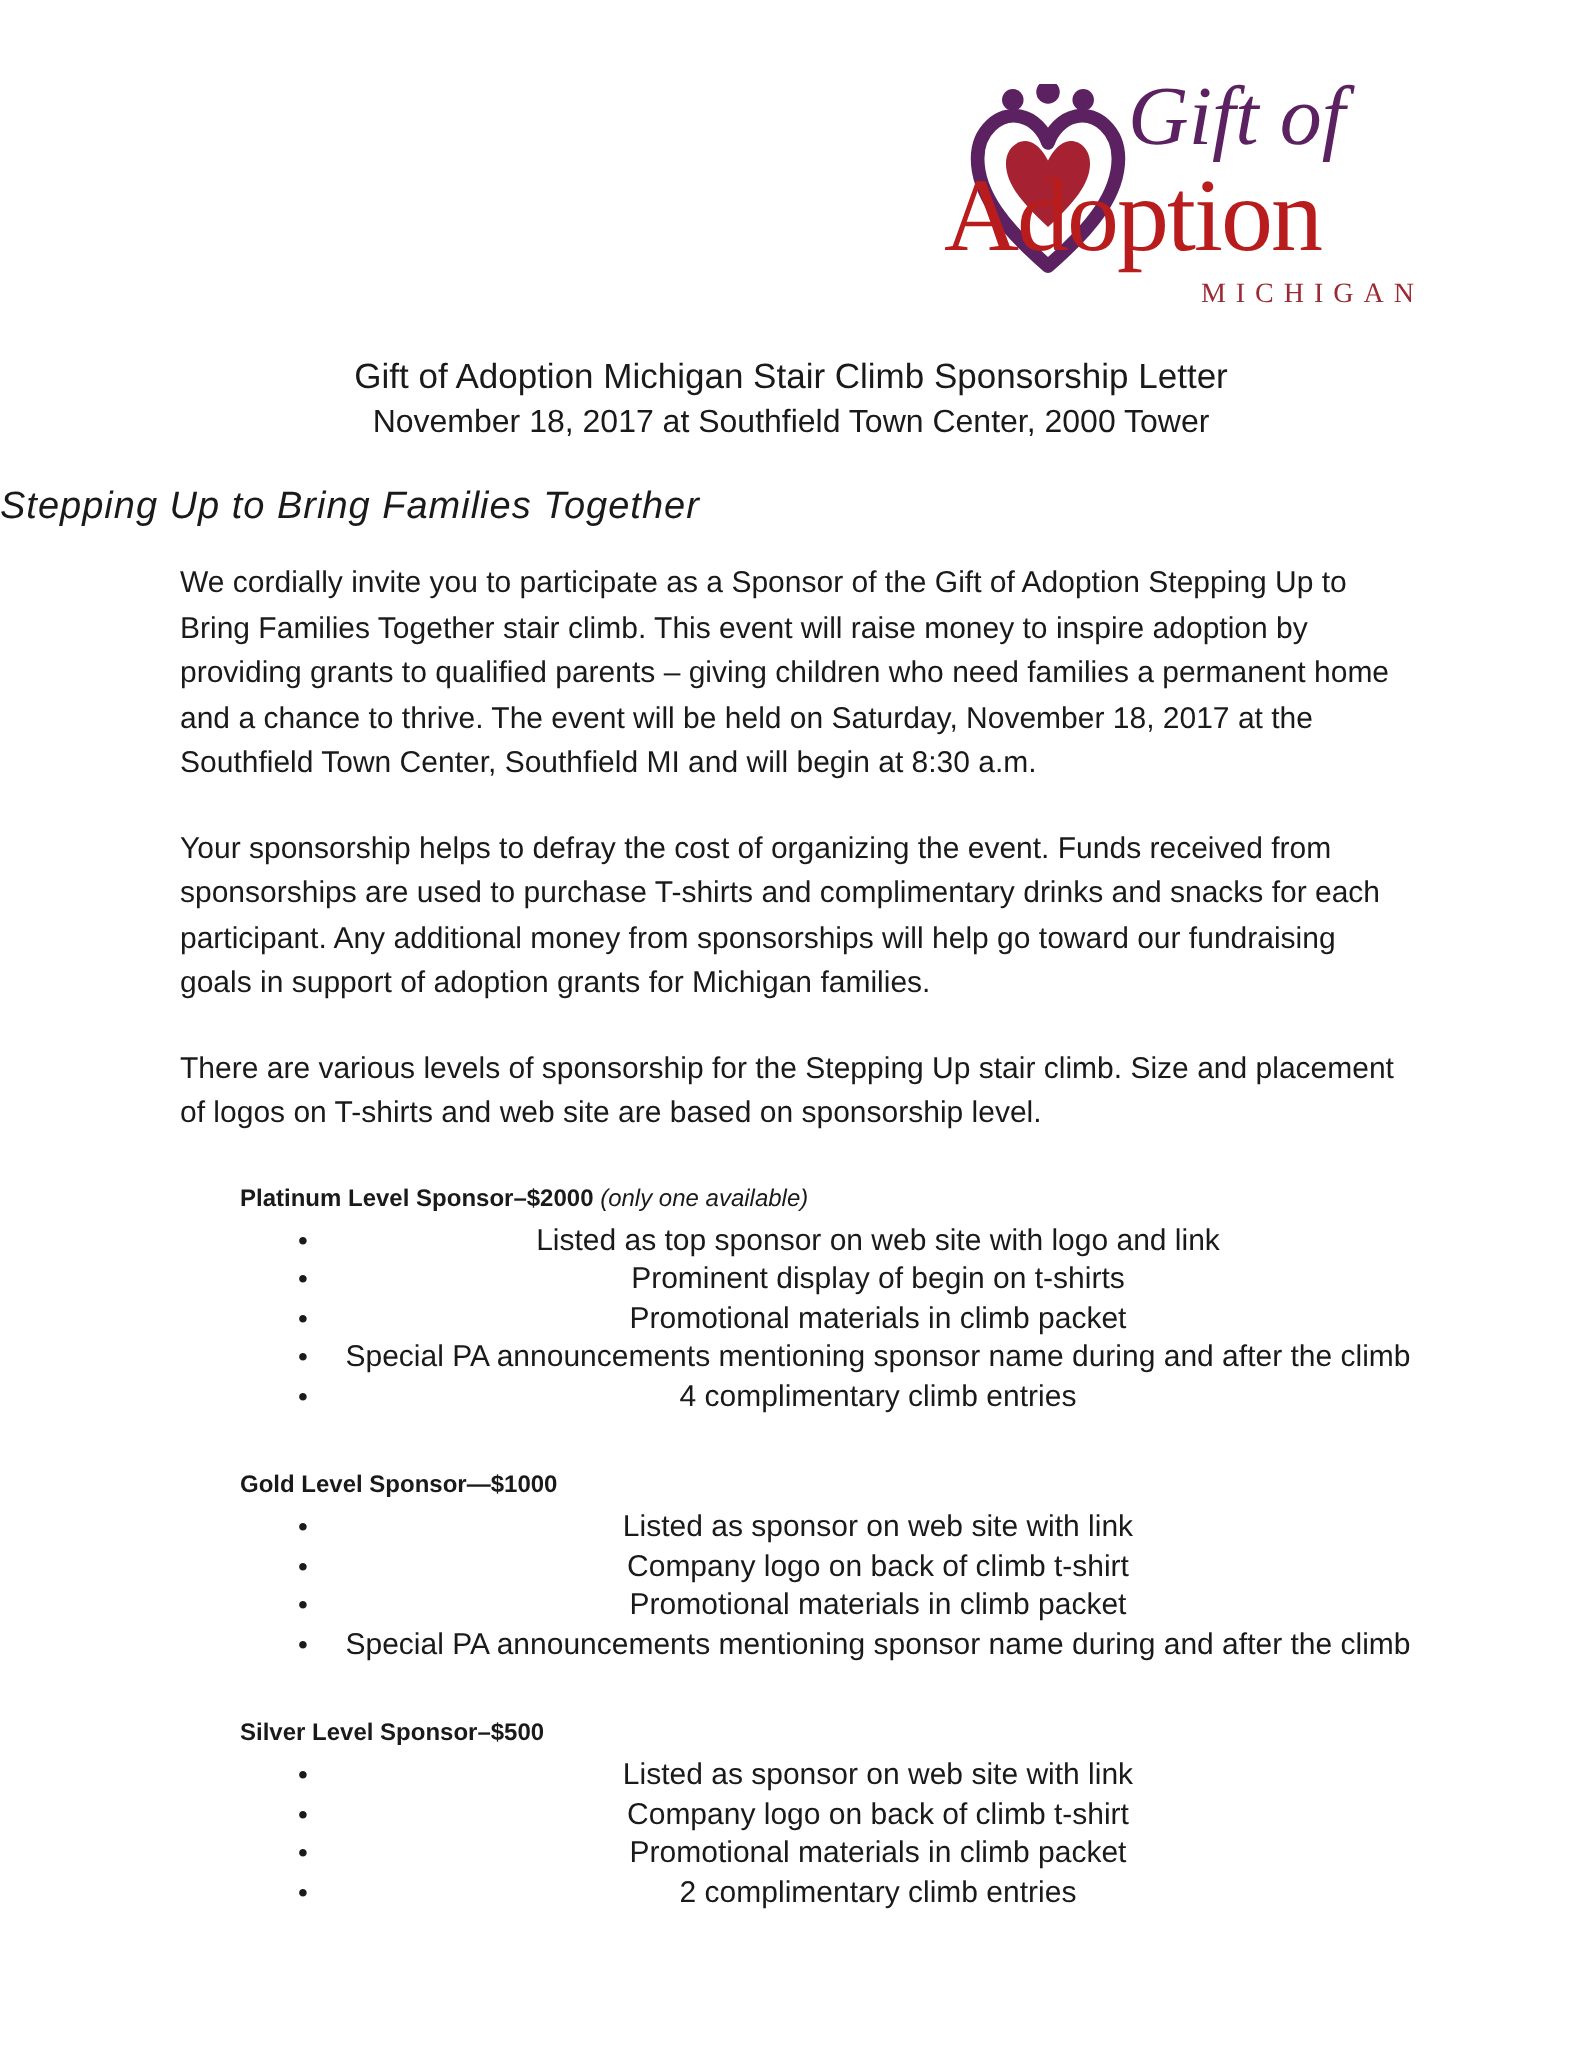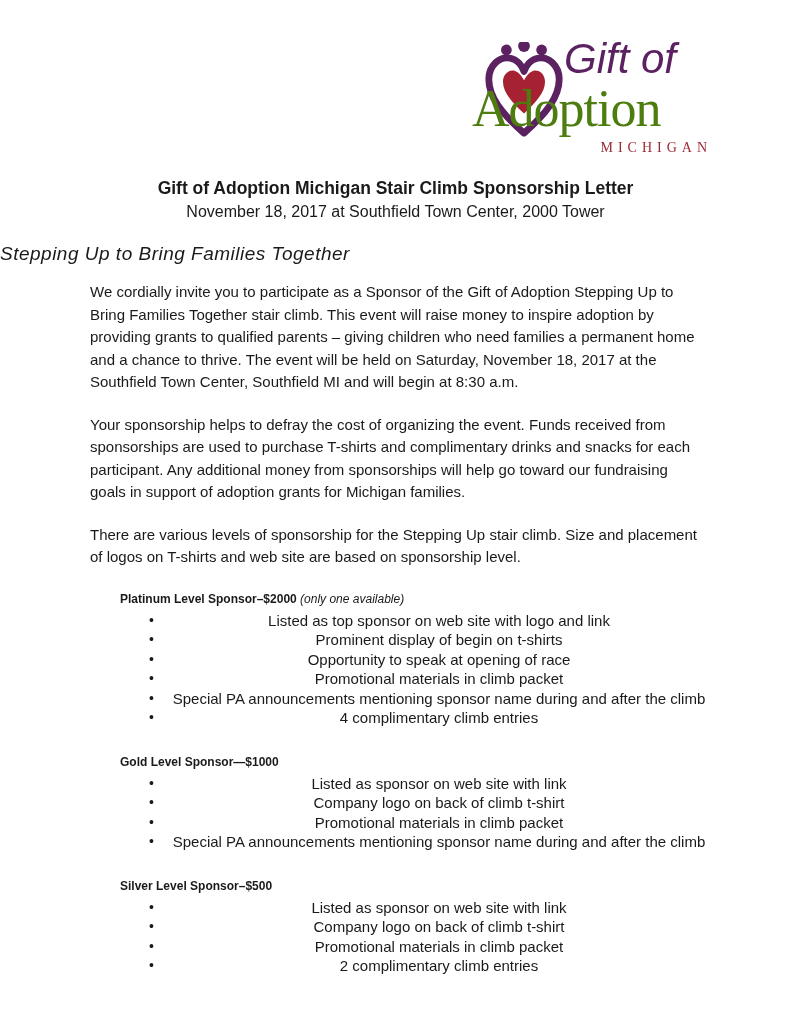--- a/index.html
+++ b/index.html
@@ -11,44 +11,44 @@
     font-family:"Liberation Sans", sans-serif;
     color:#1a1a1a;
     overflow:hidden;
   }
 
   
   .logo { position:absolute; top:36px; left:452px; width:266px; height:118px; }
   .logo-icon { position:absolute; left:28px; top:6px; width:88px; height:98px; }
   .logo-giftof {
     position:absolute; left:112px; top:2px;
-    font-family:Liberation Sans, sans-serif;
+    font-family:Liberation Serif, serif;
     font-style:italic;
     font-size:42px; line-height:42px;
     color:#5b2161;
   }
   .logo-adoption {
     position:absolute; left:20px; top:46px;
     font-family:"Liberation Serif", serif;
     font-size:52px; line-height:54px;
-    color:#4d7c0f;
+    color:#b91c1c;
     letter-spacing:-1px;
   }
   .logo-region {
     position:absolute; right:6px; top:104px;
     font-family:"Liberation Serif", serif;
     font-size:14px;
     letter-spacing:5px;
     color:#9c2a35;
     text-align:right;
   }
 
   
   .title-block { position:absolute; top:176px; left:0; width:100%; text-align:center; }
-  .doc-title { font-size:17.5px; font-weight:bold; line-height:24px; }
+  .doc-title { font-size:17.5px; font-weight:normal; line-height:24px; }
   .doc-subtitle { font-size:16px; line-height:23px; }
   .tagline {
     position:absolute; top:243px; left:0; width:100%;
     text-align:left;
     font-family:Liberation Sans, sans-serif;
     font-style:italic;
     font-size:19px;
     letter-spacing:0.5px;
   }
 
@@ -108,21 +108,20 @@
   <div class="content">
     <p>We cordially invite you to participate as a Sponsor of the Gift of Adoption Stepping Up to Bring Families Together stair climb.  This event will raise money to inspire adoption by providing grants to qualified parents – giving children who need families a permanent home and a chance to thrive.  The event will be held on Saturday, November 18, 2017 at the Southfield Town Center, Southfield MI and will begin at 8:30 a.m.</p>
     <p>Your sponsorship helps to defray the cost of organizing the event.  Funds received from sponsorships are used to purchase T-shirts and complimentary drinks and snacks for each participant.  Any additional money from sponsorships will help go toward our fundraising goals in support of adoption grants for Michigan families.</p>
     <p>There are various levels of sponsorship for the Stepping Up stair climb.  Size and placement of logos on T-shirts and web site are based on sponsorship level.</p>
 
     <div class="section">
       <div class="section-heading"><span>Platinum Level Sponsor–$2000 </span><span class="note">(only one available)</span></div>
       <ul>
         <li>Listed as top sponsor on web site with logo and link</li>
         <li>Prominent display of begin on t-shirts</li>
-        <li>Opportunity to speak at opening of race</li>
         <li>Promotional materials in climb packet</li>
         <li>Special PA announcements mentioning sponsor name during and after the climb</li>
         <li>4 complimentary climb entries</li>
       </ul>
     </div>
 
     <div class="section">
       <div class="section-heading"><span>Gold Level Sponsor—$1000</span><span class="note"></span></div>
       <ul>
         <li>Listed as sponsor on web site with link</li>

